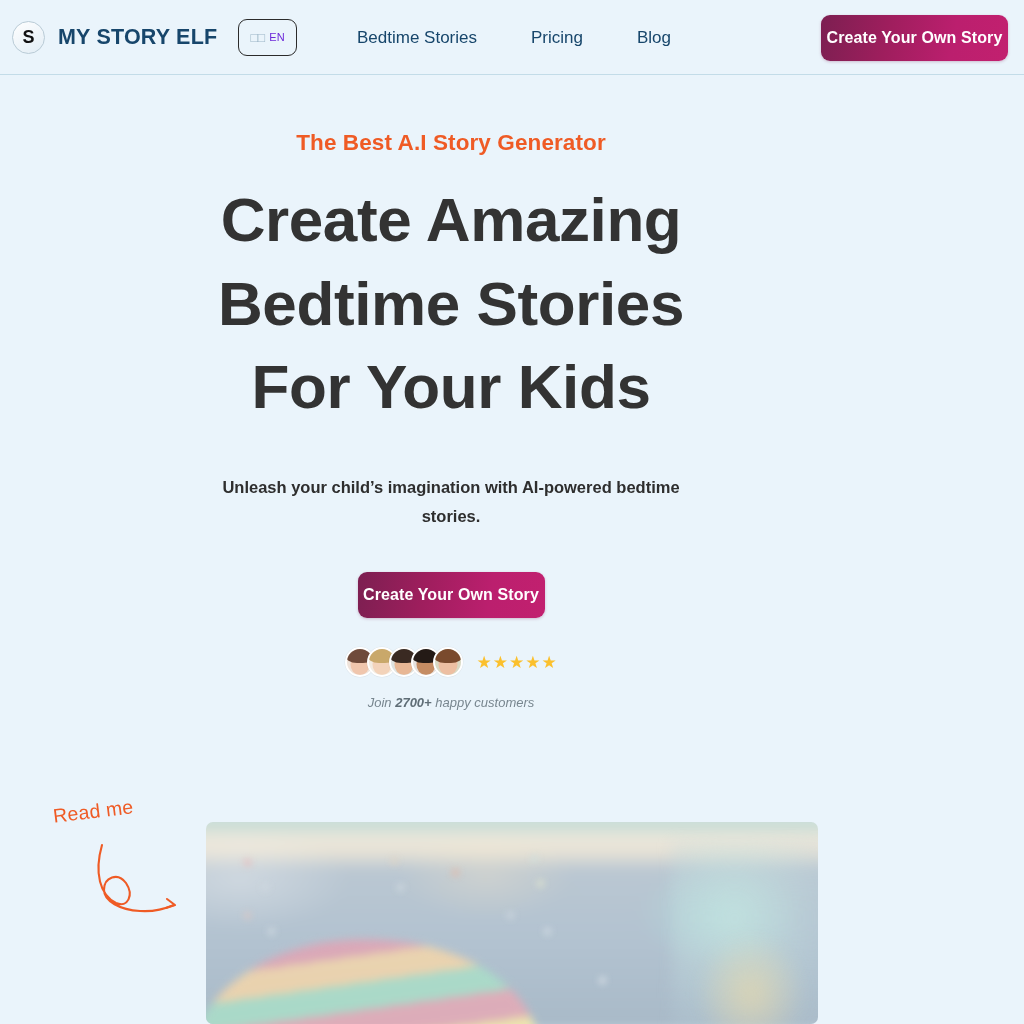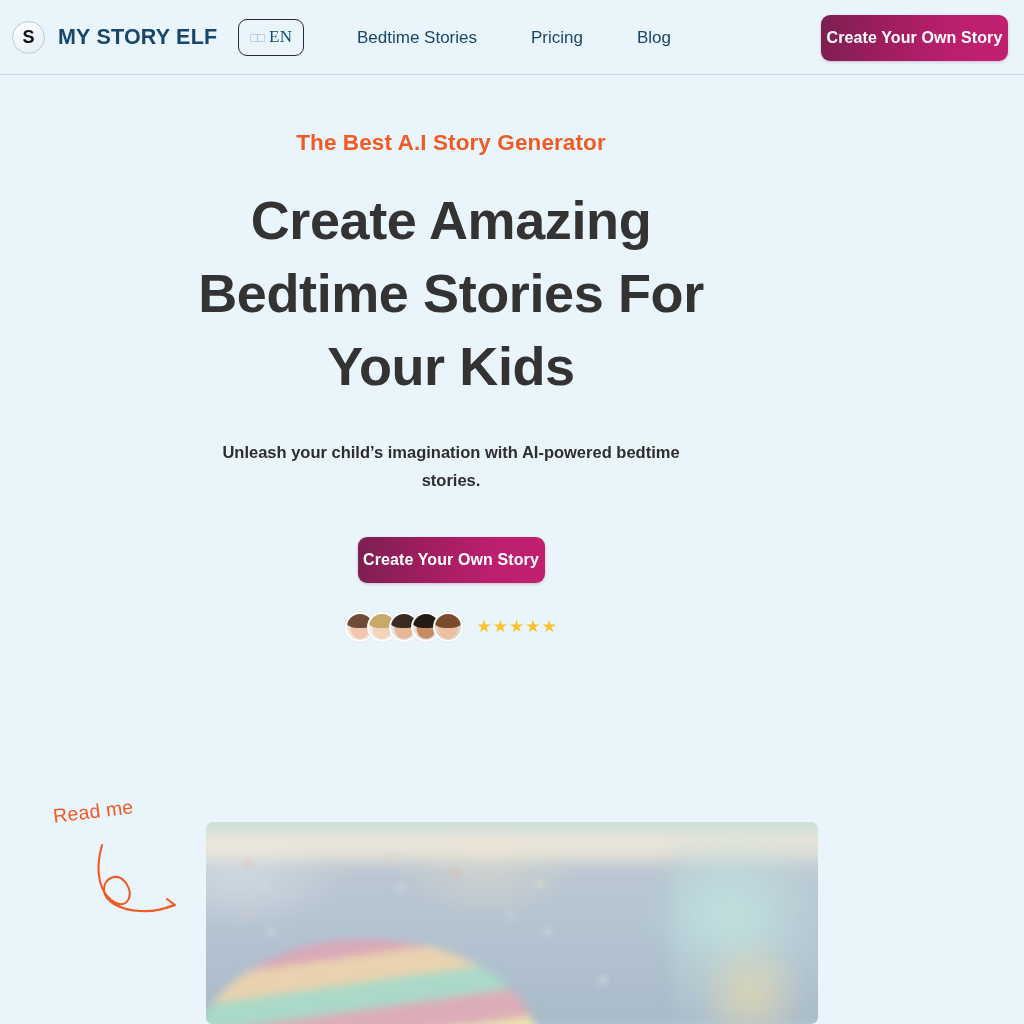--- a/index.html
+++ b/index.html
@@ -78,24 +78,23 @@
     color: #9db7c8;
     font-size: 13px;
     letter-spacing: 1px;
     line-height: 1;
   }
   .lang-flag::before {
     content: "\25A1\25A1";
     letter-spacing: -1px;
   }
   .lang-code {
-    font-size: 17px;
-    color: #0c4a6e;
+    font-size: 11px;
+    color: #6d28d9;
     letter-spacing: 0.3px;
-    font-family: Liberation Serif, serif;
   }
 
   .main-nav {
     position: absolute;
     left: 357px;
     top: 0;
     height: 75px;
     display: flex;
     align-items: center;
     gap: 54px;
@@ -140,33 +139,33 @@
 
   .eyebrow {
     font-size: 22.5px;
     font-weight: bold;
     color: #ef5b25;
     letter-spacing: 0.1px;
     line-height: 1.2;
   }
 
   .hero-title {
-    margin-top: 28px;
-    font-size: 54px;
+    margin-top: 22px;
+    font-size: 62px;
     font-weight: bold;
     line-height: 1.35;
     color: #333333;
     letter-spacing: -0.4px;
     max-width: 520px;
     margin-left: auto;
     margin-right: auto;
   }
 
   .hero-lead {
-    margin-top: 35px;
+    margin-top: 44px;
     font-size: 16.5px;
     font-weight: bold;
     color: #2e2e2e;
     line-height: 1.73;
     max-width: 520px;
     margin-left: auto;
     margin-right: auto;
   }
 
   .hero-sub {
@@ -409,20 +408,23 @@
       </div>
     <div class="stars">
         <span>★</span>
         <span>★</span>
         <span>★</span>
         <span>★</span>
         <span>★</span>
       </div>
   </div>
 
+  <div class="join-line">
+    <span>Join </span><b>2700+</b><span> happy customers</span>
+  </div>
 </main>
 
 <div class="readme-annot">
   <div class="readme-text">Read me</div>
   <svg width="200" height="130" viewBox="0 0 200 130">
     <path d="M54 50 C 46 78, 52 100, 68 108 C 80 113, 86 100, 78 88 C 70 77, 56 82, 56 95
              C 56 106, 72 115, 92 116 C 108 117, 118 113, 126 110" fill="none" stroke="#ef5b25" stroke-width="2.1" stroke-linecap="round"></path>
     <path d="M119 104 L127 110 L118 113" fill="none" stroke="#ef5b25" stroke-width="2.1" stroke-linecap="round" stroke-linejoin="round"></path>
   </svg>
 </div>

